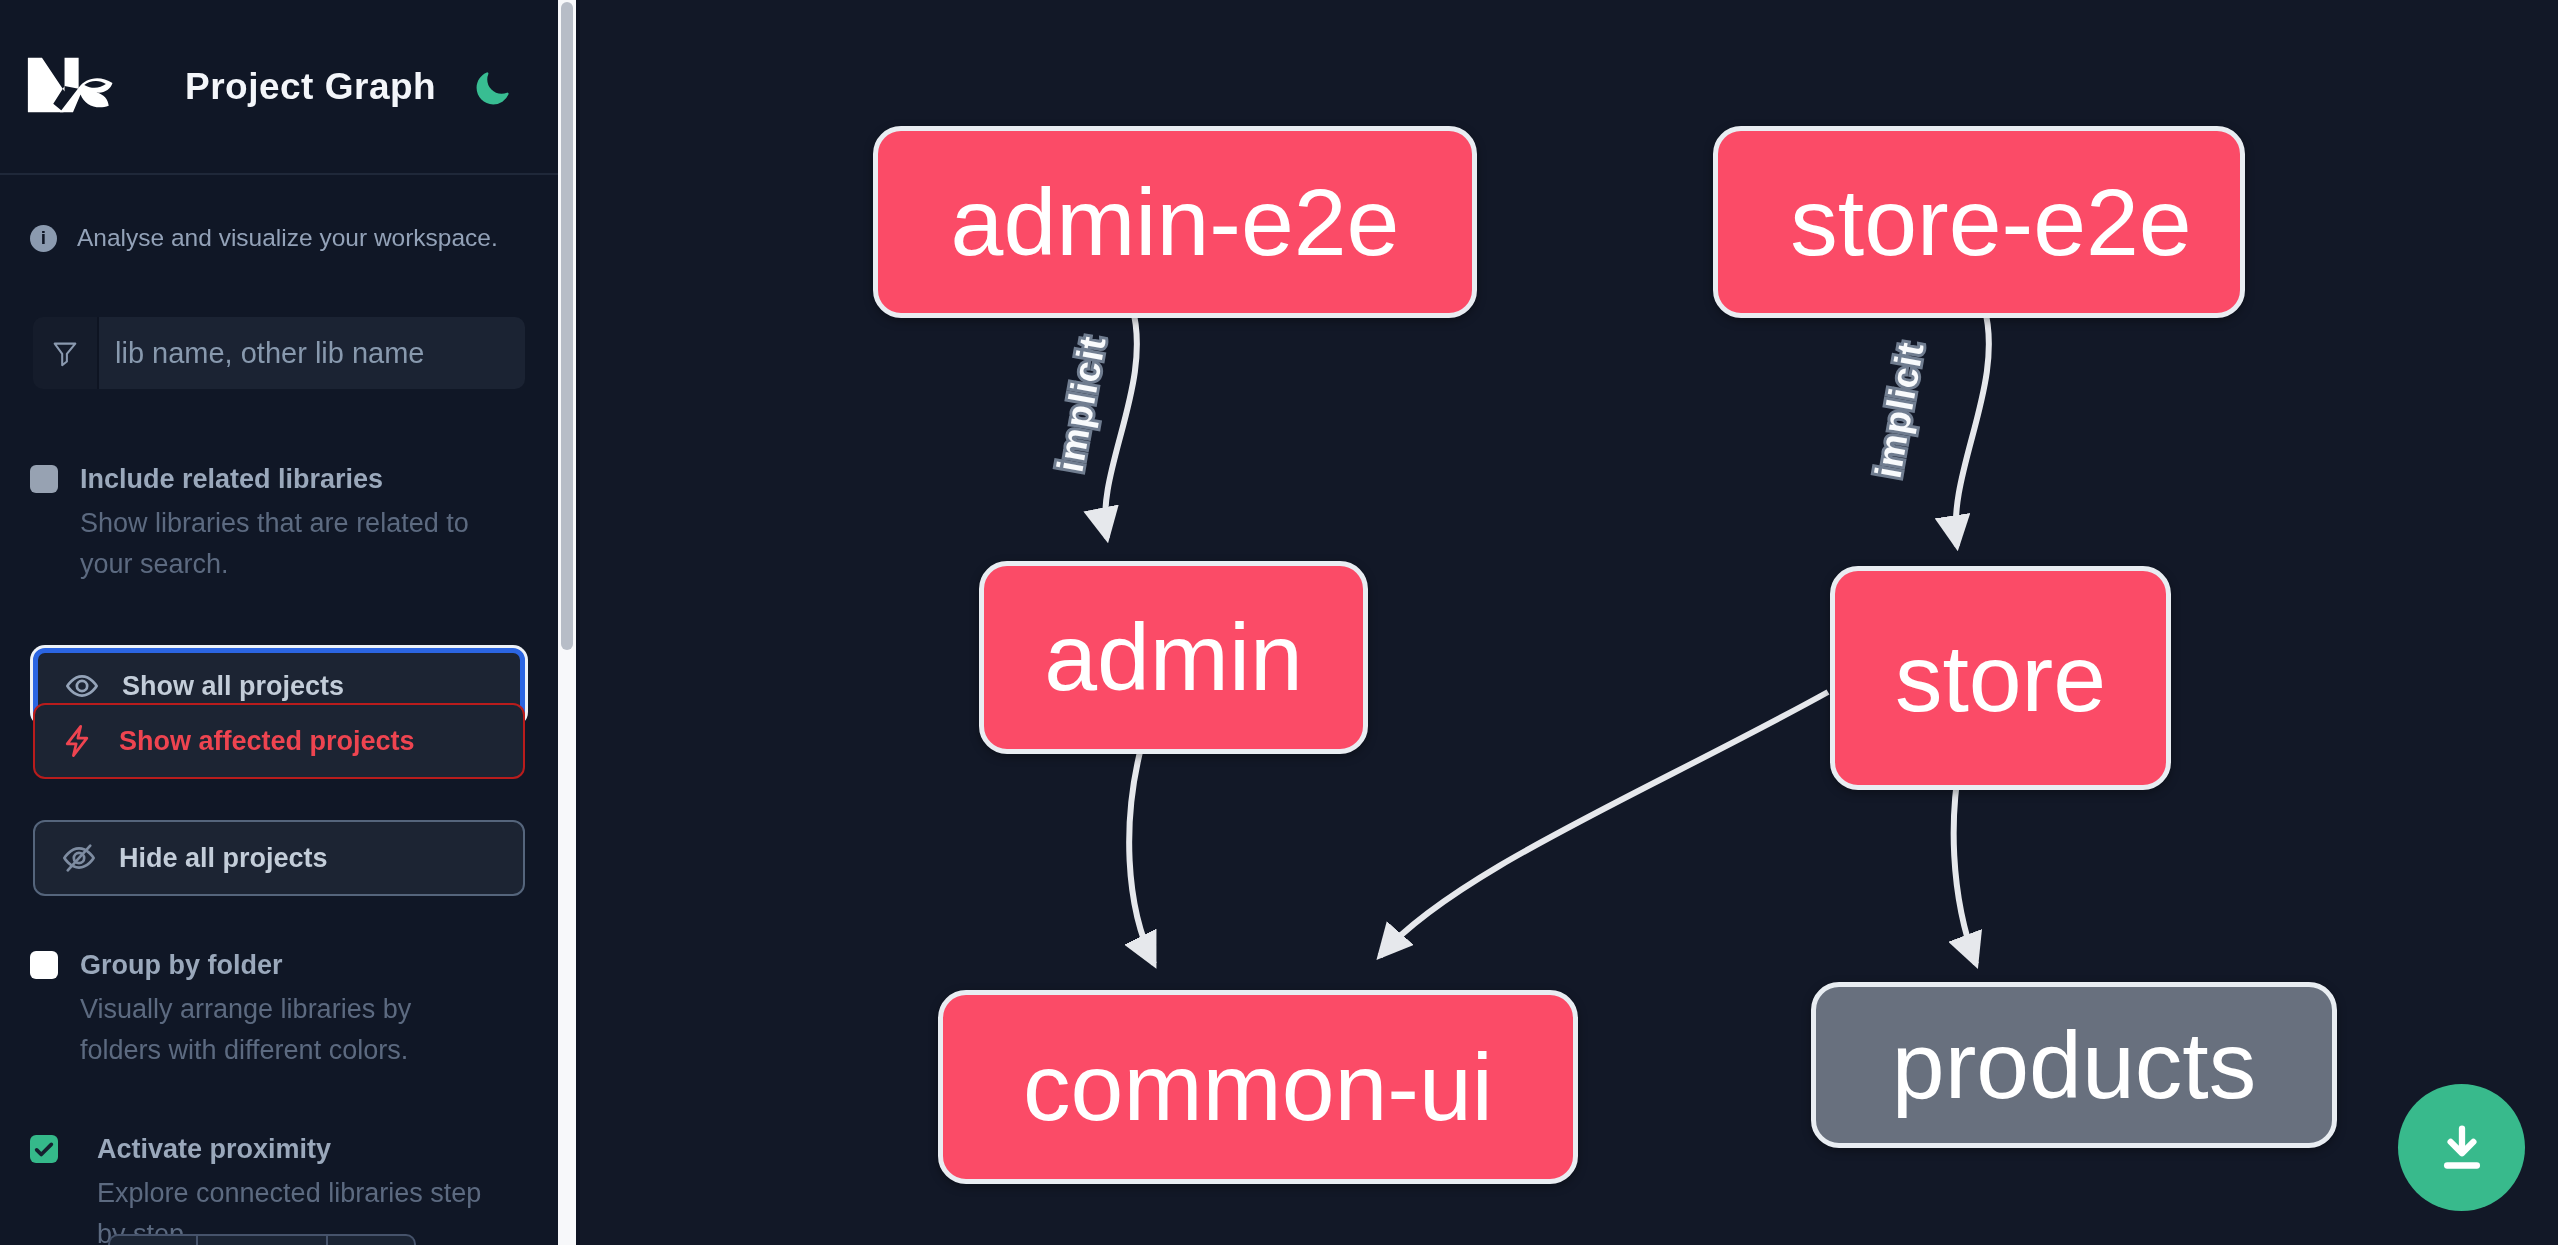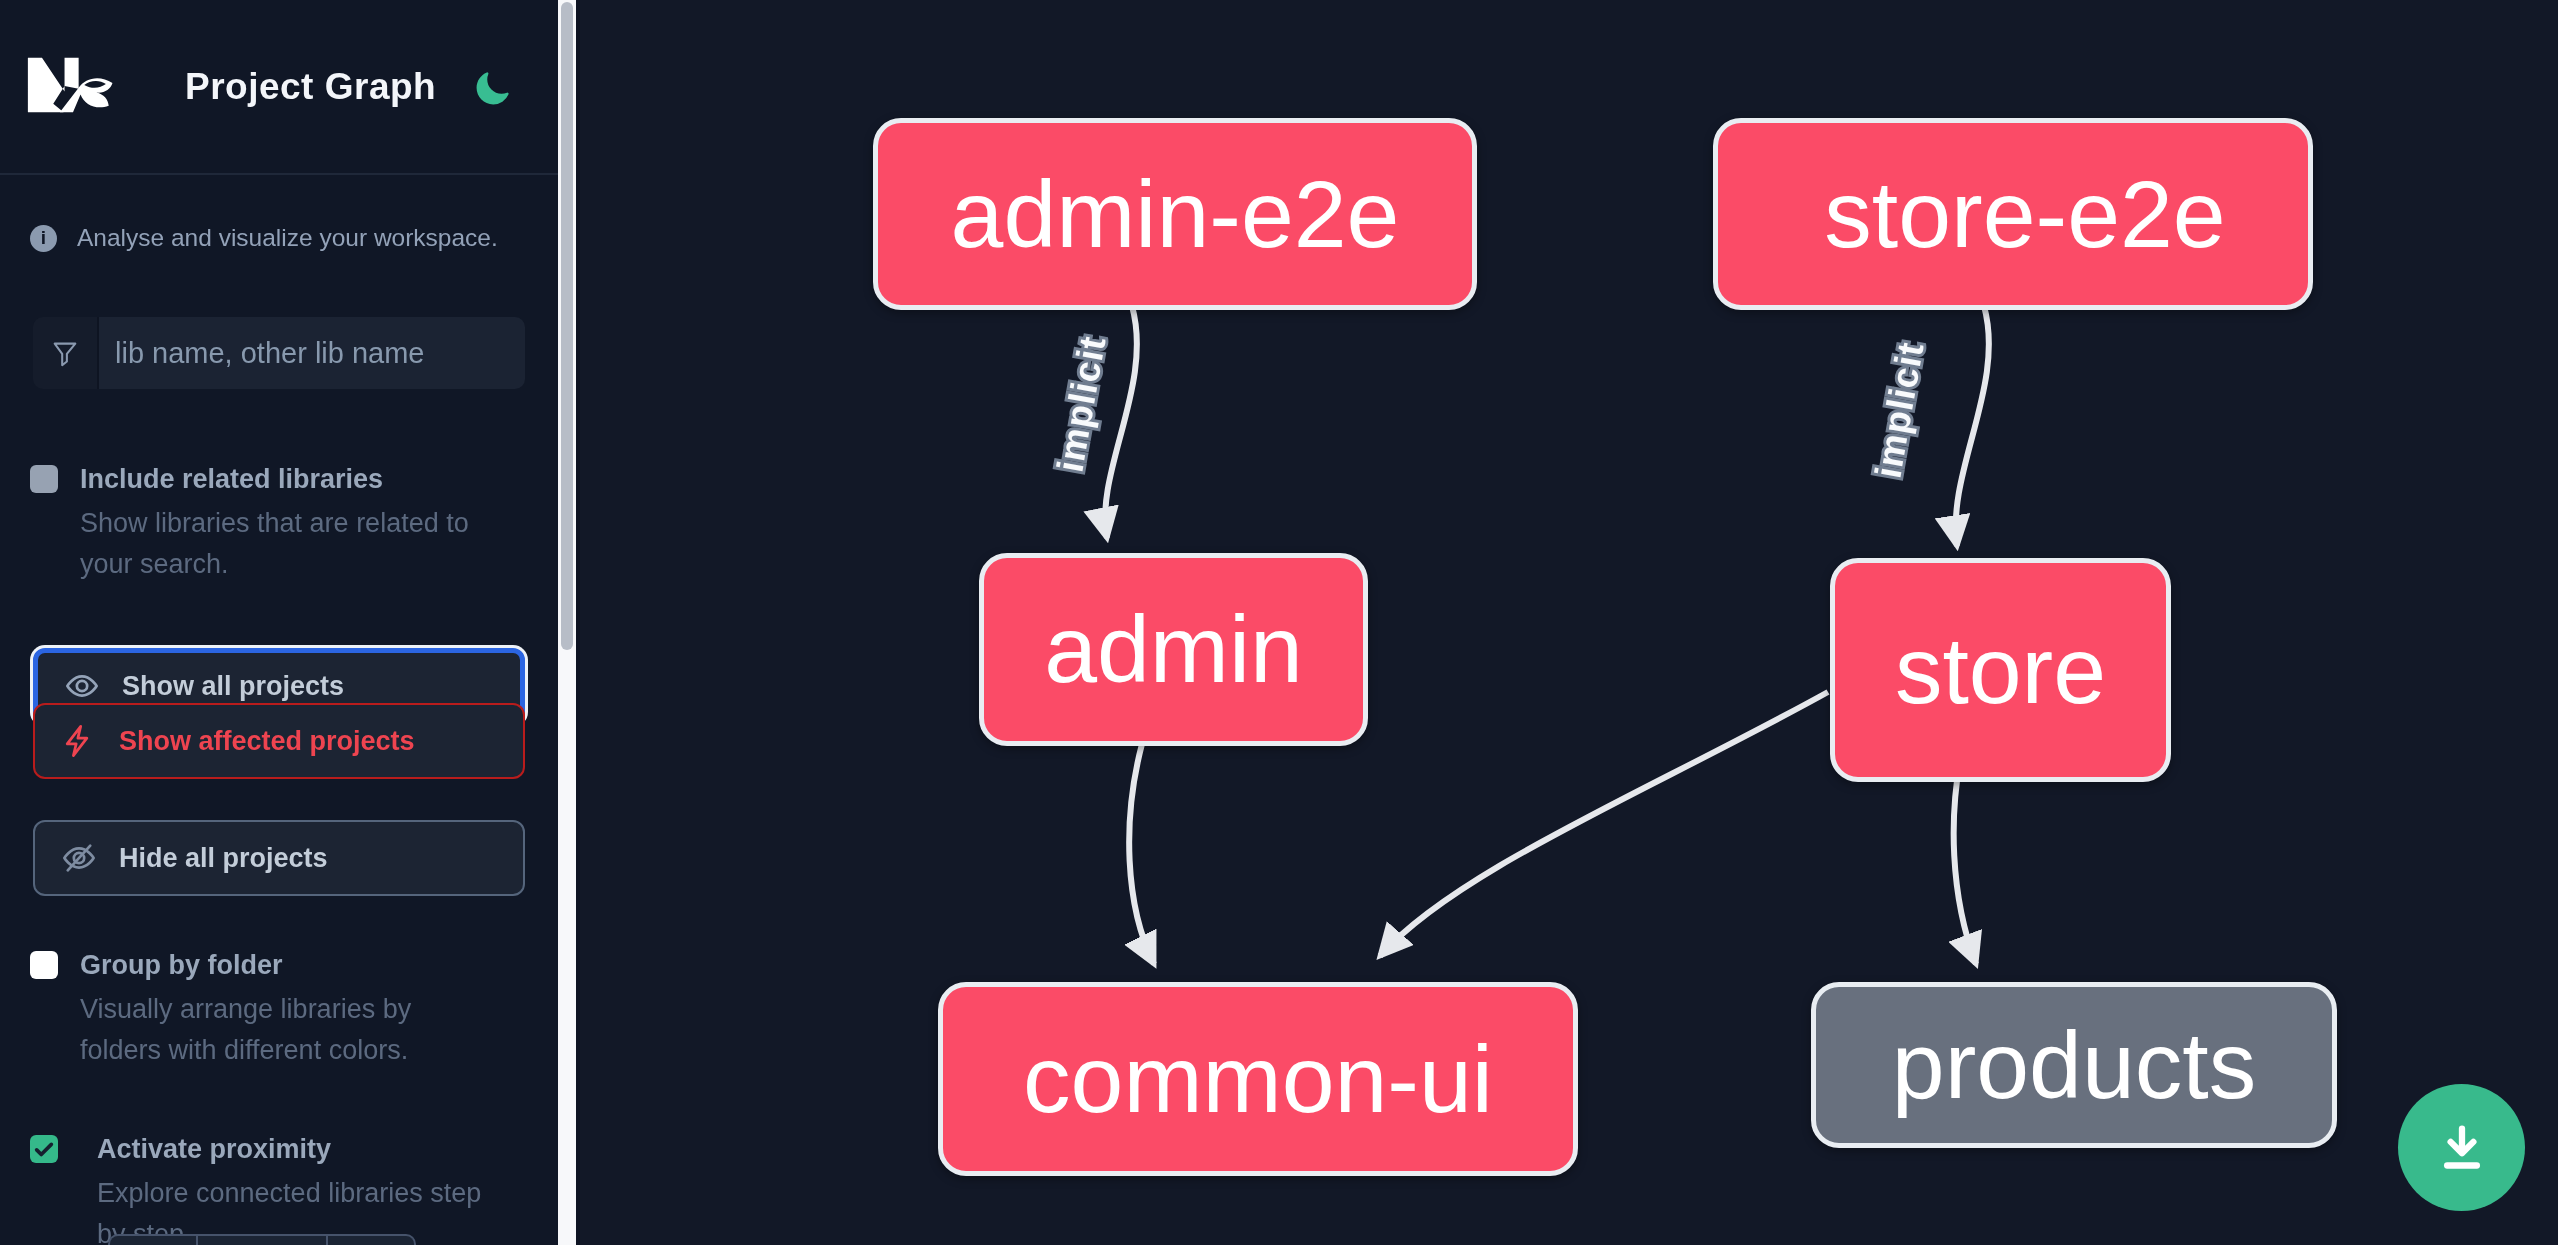--- a/index.html
+++ b/index.html
@@ -45,21 +45,21 @@
   .stepper .sep{position:absolute;top:0;width:2px;height:100%;background:#46536b;}
   
   .sb-track{position:absolute;left:558px;top:0;width:18px;height:1245px;background:#f7f8fa;border-right:4px solid #0d1322;box-sizing:content-box;}
   .sb-thumb{position:absolute;left:3px;top:2px;width:12px;height:648px;background:#b7bdc7;border-radius:7px;}
   
   .graph{position:absolute;left:580px;top:0;width:1978px;height:1245px;background:#121827;}
   .edges{position:absolute;left:0;top:0;pointer-events:none;}
   .node{position:absolute;display:flex;align-items:center;justify-content:center;
     border:5px solid #e9edf2;border-radius:28px;color:#ffffff;font-size:95px;
     box-shadow:0 3px 10px rgba(0,0,0,.35);cursor:pointer;box-sizing:border-box;}
-  .node.pink{background:#fb4b67;}
+  .node.pink{background:#fb4b67;margin-top:8px;}
   .node.gray{background:#68707e;}
   .edge-label{position:absolute;transform:translate(-50%,-50%) rotate(-80deg);
     font-size:37px;font-weight:700;color:#f8fafc;letter-spacing:1px;
     -webkit-text-stroke:6px #707d90;paint-order:stroke fill;white-space:nowrap;}
   .fab{position:absolute;left:1818px;top:1084px;width:127px;height:127px;border-radius:50%;
     background:#38ba8c;border:none;display:flex;align-items:center;justify-content:center;cursor:pointer;}
 </style>
 </head>
 <body>
 
@@ -182,21 +182,21 @@
         <path d="M1384,742 C1367,815 1371,898 1396,964" marker-end="url(#arrow)"></path>
       </g>
     </svg>
 
     <div class="edge-label" style="left:502px;top:404px;">implicit</div>
     <div class="edge-label" style="left:1320px;top:410px;">implicit</div>
 
     <div class="node pink" style="left:293px;top:118px;width:604px;height:192px;">
       <span>admin-e2e</span>
     </div>
-    <div class="node pink" style="left:1133px;top:118px;width:600px;height:192px;padding-left:24px;">
+    <div class="node pink" style="left:1133px;top:118px;width:532px;height:192px;padding-left:24px;">
       <span>store-e2e</span>
     </div>
     <div class="node pink" style="left:399px;top:553px;width:389px;height:193px;">
       <span>admin</span>
     </div>
     <div class="node pink" style="left:1250px;top:558px;width:341px;height:224px;">
       <span>store</span>
     </div>
     <div class="node pink" style="left:358px;top:982px;width:640px;height:194px;">
       <span>common-ui</span>

